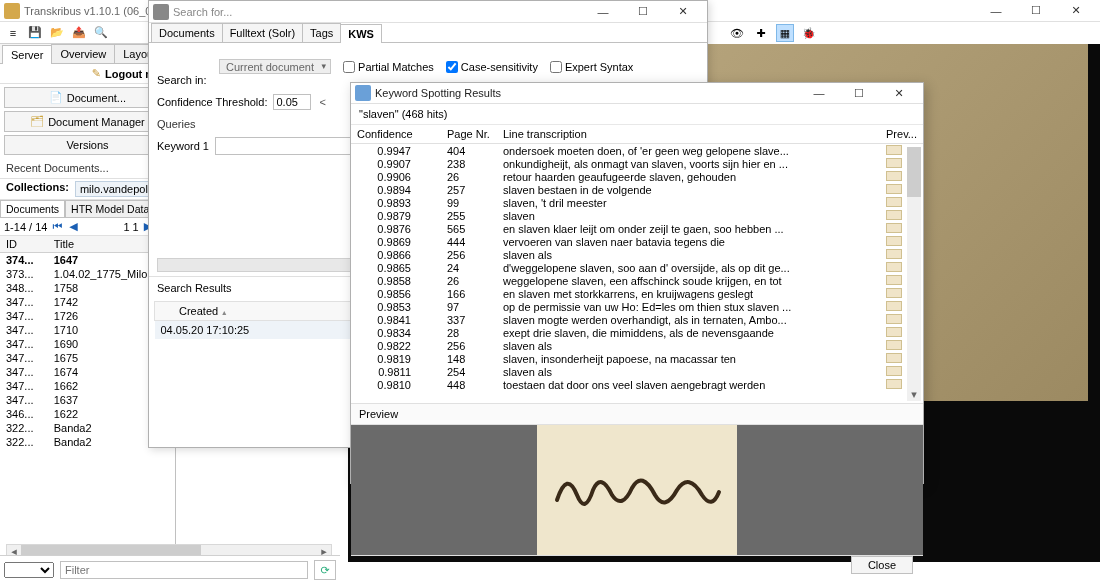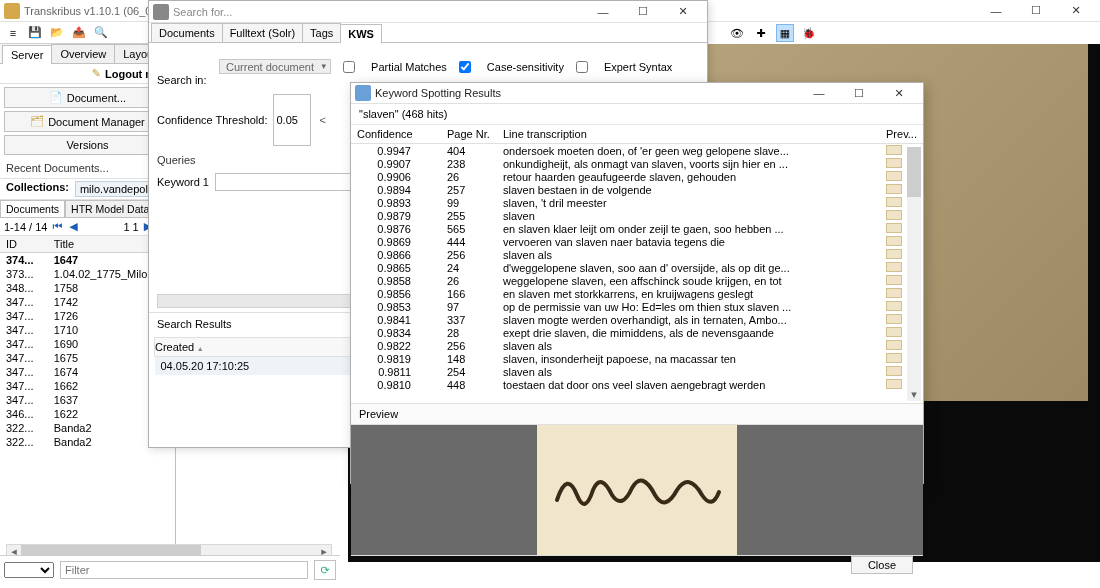--- a/index.html
+++ b/index.html
@@ -56,32 +56,32 @@
 
 .search-window { position: absolute; left: 148px; top: 0; width: 560px; height: 448px; background: #fff; border: 1px solid #b0b0b0; box-shadow: 2px 2px 8px rgba(0,0,0,0.15); }
 .search-window .titlebar { background: #fff; }
 .search-tabs { display: flex; border-bottom: 1px solid #c0c0c0; padding-left: 2px; }
 .stab { padding: 3px 7px; border: 1px solid #c0c0c0; border-bottom: none; margin-right: -1px; background: #f5f5f5; font-size: 11px; cursor: default; }
 .stab.active { background: #fff; font-weight: bold; position: relative; top: 1px; }
 .form-row { display: flex; align-items: center; gap: 6px; padding: 4px 8px; }
 .form-row .lbl { min-width: 56px; margin-top: 27px; }
 .combo { background: #eee; border: 1px solid #c8c8c8; padding: 1px 16px 0 6px; color: #666; position: relative; }
 .combo::after { content: "▾"; position: absolute; right: 4px; top: 1px; font-size: 9px; color: #666; }
-.chk { display: inline-flex; align-items: center; gap: 16px; margin-left: 6px; }
+.chk { display: inline-flex; align-items: center; gap: 3px; margin-left: 6px; }
 .chk input { width: 12px; height: 12px; }
-.thresh input { width: 38px; border: 1px solid #c0c0c0; padding: 19px 2px; text-align: left; }
+.thresh input { width: 38px; border: 1px solid #c0c0c0; padding: 1px 2px; text-align: left; }
 .thresh .arr { color: #555; padding: 0 2px; cursor: default; }
 .section-lbl { padding: 4px 8px; color: #333; }
 .kw-row { display: flex; align-items: center; padding: 3px 8px; gap: 6px; }
 .kw-row input { flex: 1; border: 1px solid #c0c0c0; padding: 2px 4px; }
 .big-gap { height: 96px; }
 .prog { margin: 4px 8px; height: 14px; background: #e8e8e8; border: 1px solid #d0d0d0; }
 .sr-head { padding: 5px 8px; border-top: 1px solid #e0e0e0; font-size: 11px; }
 .sr-table { width: calc(100% - 10px); margin: 2px 5px; border-collapse: collapse; }
-.sr-table th { text-align: left; padding: 3px 0; background: #f8f8f8; border: 1px solid #e0e0e0; font-weight: normal; font-size: 11px; position: relative; }
+.sr-table th { text-align: left; padding: 3px 24px; background: #f8f8f8; border: 1px solid #e0e0e0; font-weight: normal; font-size: 11px; position: relative; }
 .sr-table th .sort { font-size: 8px; color: #888; margin-left: 4px; }
 .sr-table td { padding: 3px 6px; font-size: 11px; }
 
 
 .results-window { position: absolute; left: 350px; top: 82px; width: 574px; height: 402px; background: #fff; border: 1px solid #b0b0b0; box-shadow: 3px 3px 12px rgba(0,0,0,0.2); display: flex; flex-direction: column; }
 .results-window .titlebar { background: #fff; }
 .query-lbl { padding: 4px 8px; border-bottom: 1px solid #e8e8e8; }
 .res-table-wrap { flex: 0 0 auto; height: 278px; overflow: hidden; position: relative; }
 .res-table { width: 100%; border-collapse: collapse; }
 .res-table th { text-align: left; padding: 3px 6px; background: #fff; border-bottom: 1px solid #e0e0e0; font-weight: normal; font-size: 11px; }

